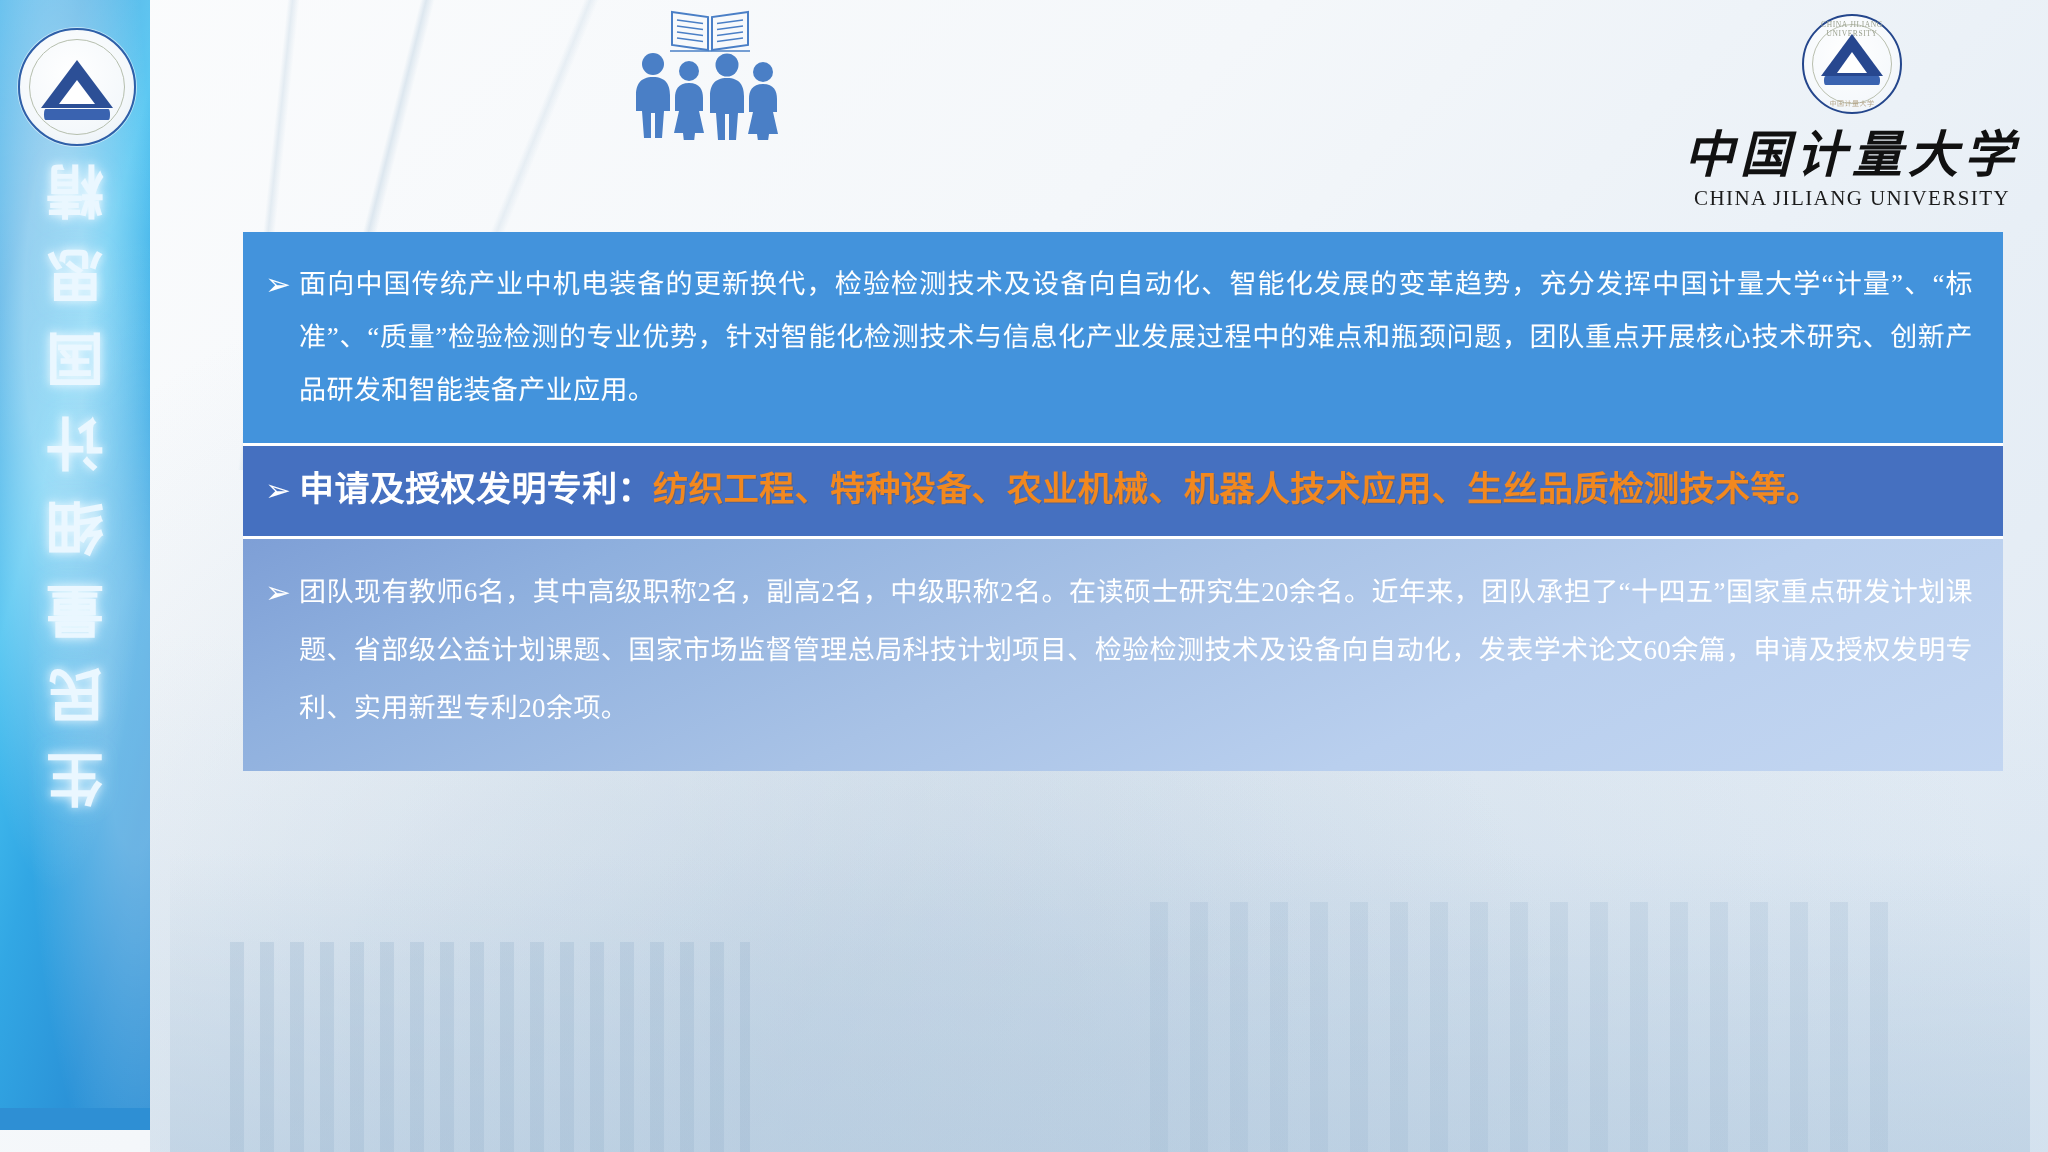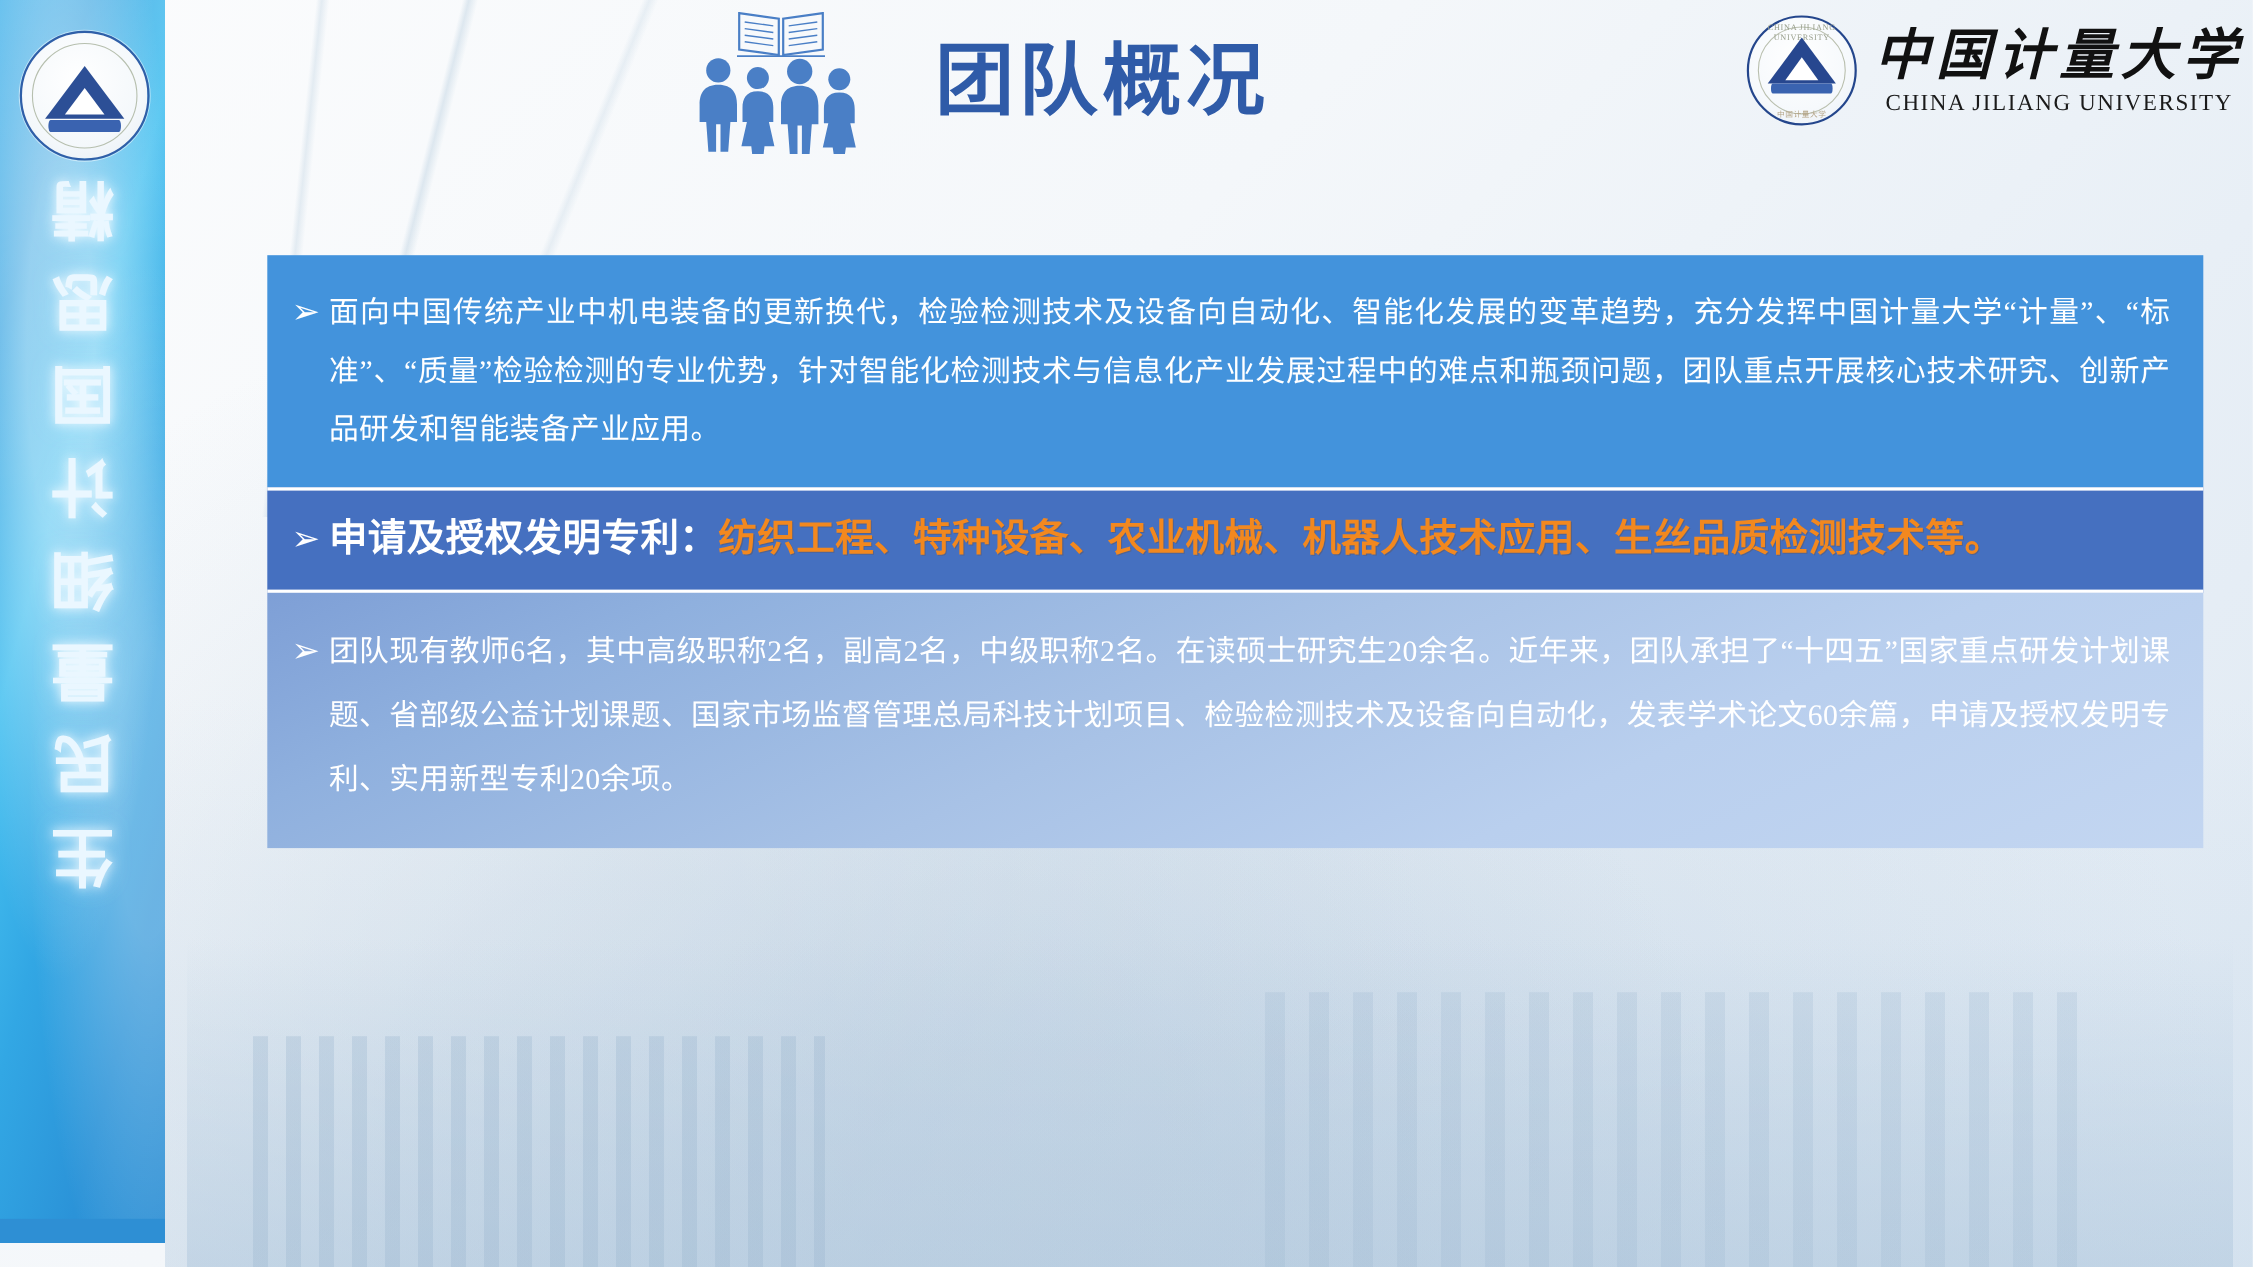--- a/index.html
+++ b/index.html
@@ -104,21 +104,21 @@
   
   .header{position:absolute;left:150px;top:0;width:1898px;height:172px;}
   .team-icon{position:absolute;left:479px;top:10px;width:160px;height:130px;}
   .team-icon .book-ico{position:absolute;left:41px;top:0;width:80px;height:44px;}
   .team-icon .people{position:absolute;left:0;top:42px;width:160px;height:88px;}
   .slide-title{
     position:absolute;left:700px;top:38px;
     font-family:"Liberation Serif","DejaVu Serif",serif;
     font-weight:700;font-size:72px;line-height:1;color:#2f5ba8;letter-spacing:4px;
   }
-  .logo-wrap{position:absolute;right:8px;top:14px;display:flex;align-items:center;gap:16px;}
+  .logo-wrap{position:absolute;right:28px;top:14px;display:flex;align-items:center;gap:16px;flex-direction:column;}
   .logo-seal{
     position:relative;width:96px;height:96px;border-radius:50%;
     background:radial-gradient(circle at 45% 38%,#ffffff 0%,#f6f9fc 60%,#e7eef5 100%);
     border:2px solid #24468c;
   }
   .logo-seal .ring2{position:absolute;left:8px;top:8px;right:8px;bottom:8px;border-radius:50%;border:1px solid #b9bfae;}
   .logo-seal .tri{
     position:absolute;left:50%;transform:translateX(-50%);top:18px;
     width:0;height:0;border-left:31px solid transparent;border-right:31px solid transparent;border-bottom:42px solid #27478f;
   }
@@ -241,21 +241,20 @@
           <circle cx="60" cy="19" r="10"></circle>
           <path d="M60 31c-11 0-14 7-14 15v13h4l-5 22h9l1 9h10l1-9h9l-5-22h4V46c0-8-3-15-14-15z"></path>
           <circle cx="98" cy="13" r="11.5"></circle>
           <path d="M98 26c-13 0-17 8-17 18v17h6l2 27h7V62h4v26h7l2-27h6V44c0-10-4-18-17-18z"></path>
           <circle cx="134" cy="20" r="10"></circle>
           <path d="M134 32c-11 0-14 7-14 15v13h4l-5 22h9l1 7h10l1-7h9l-5-22h4V47c0-8-3-15-14-15z"></path>
         </g>
       </svg>
     </div>
 
-    <div class="slide-title">团队概况</div>
 
     <div class="logo-wrap">
       <div class="logo-seal">
         <div class="ring2"></div>
         <div class="arc-text">CHINA JILIANG UNIVERSITY</div>
         <div class="tri"></div>
         <div class="tri-in"></div>
         <div class="book2"></div>
         <div class="arc-text-b">中国计量大学</div>
       </div>

